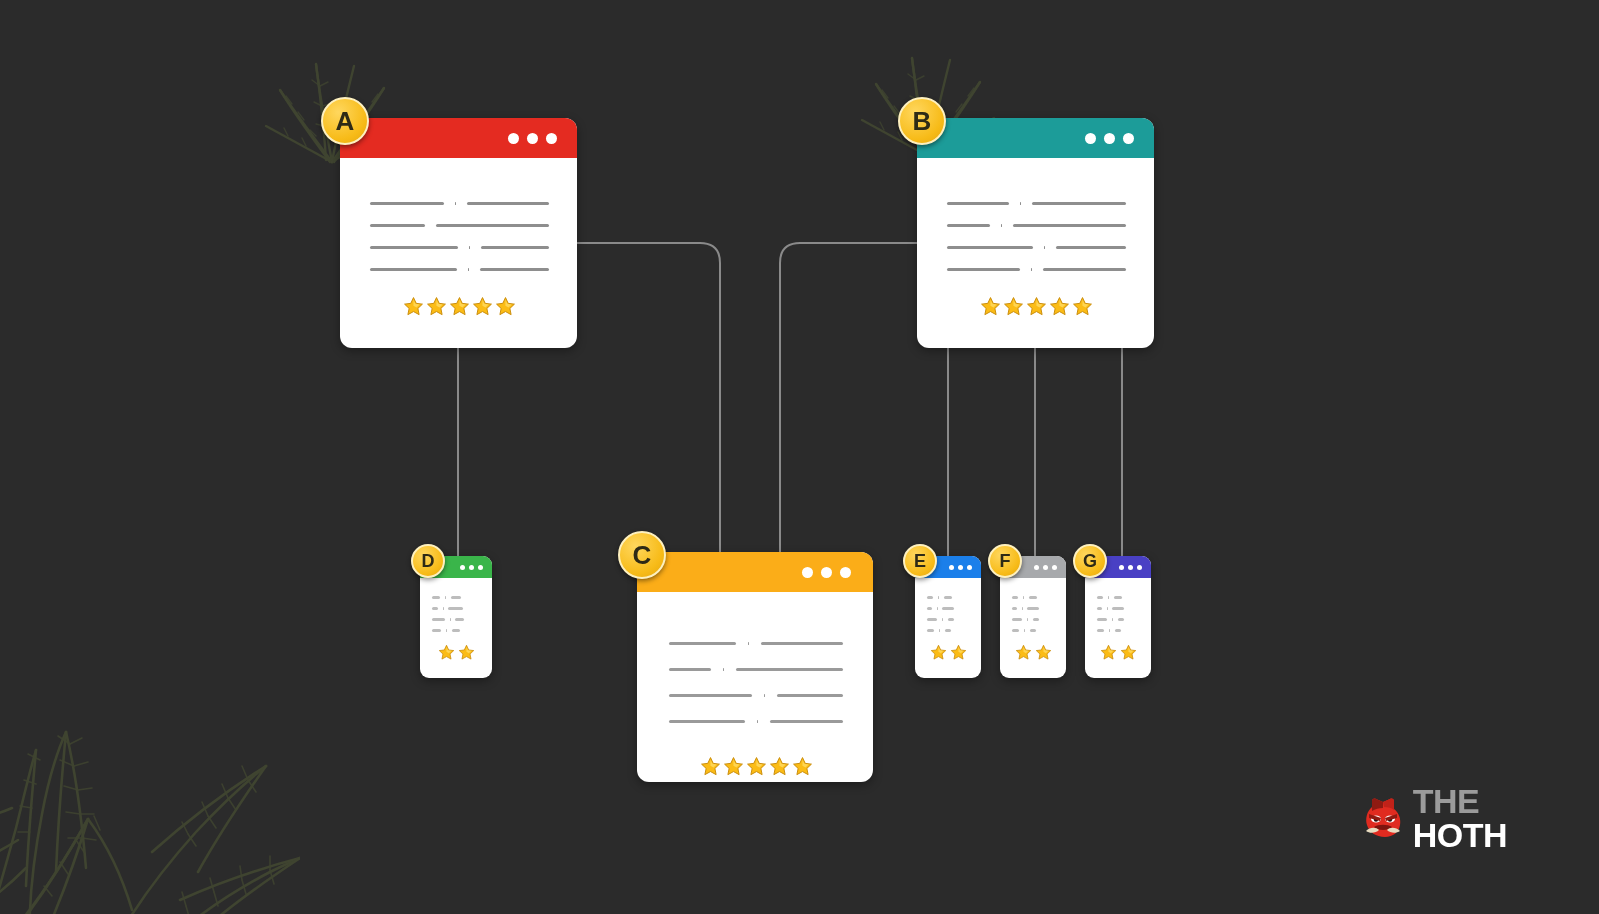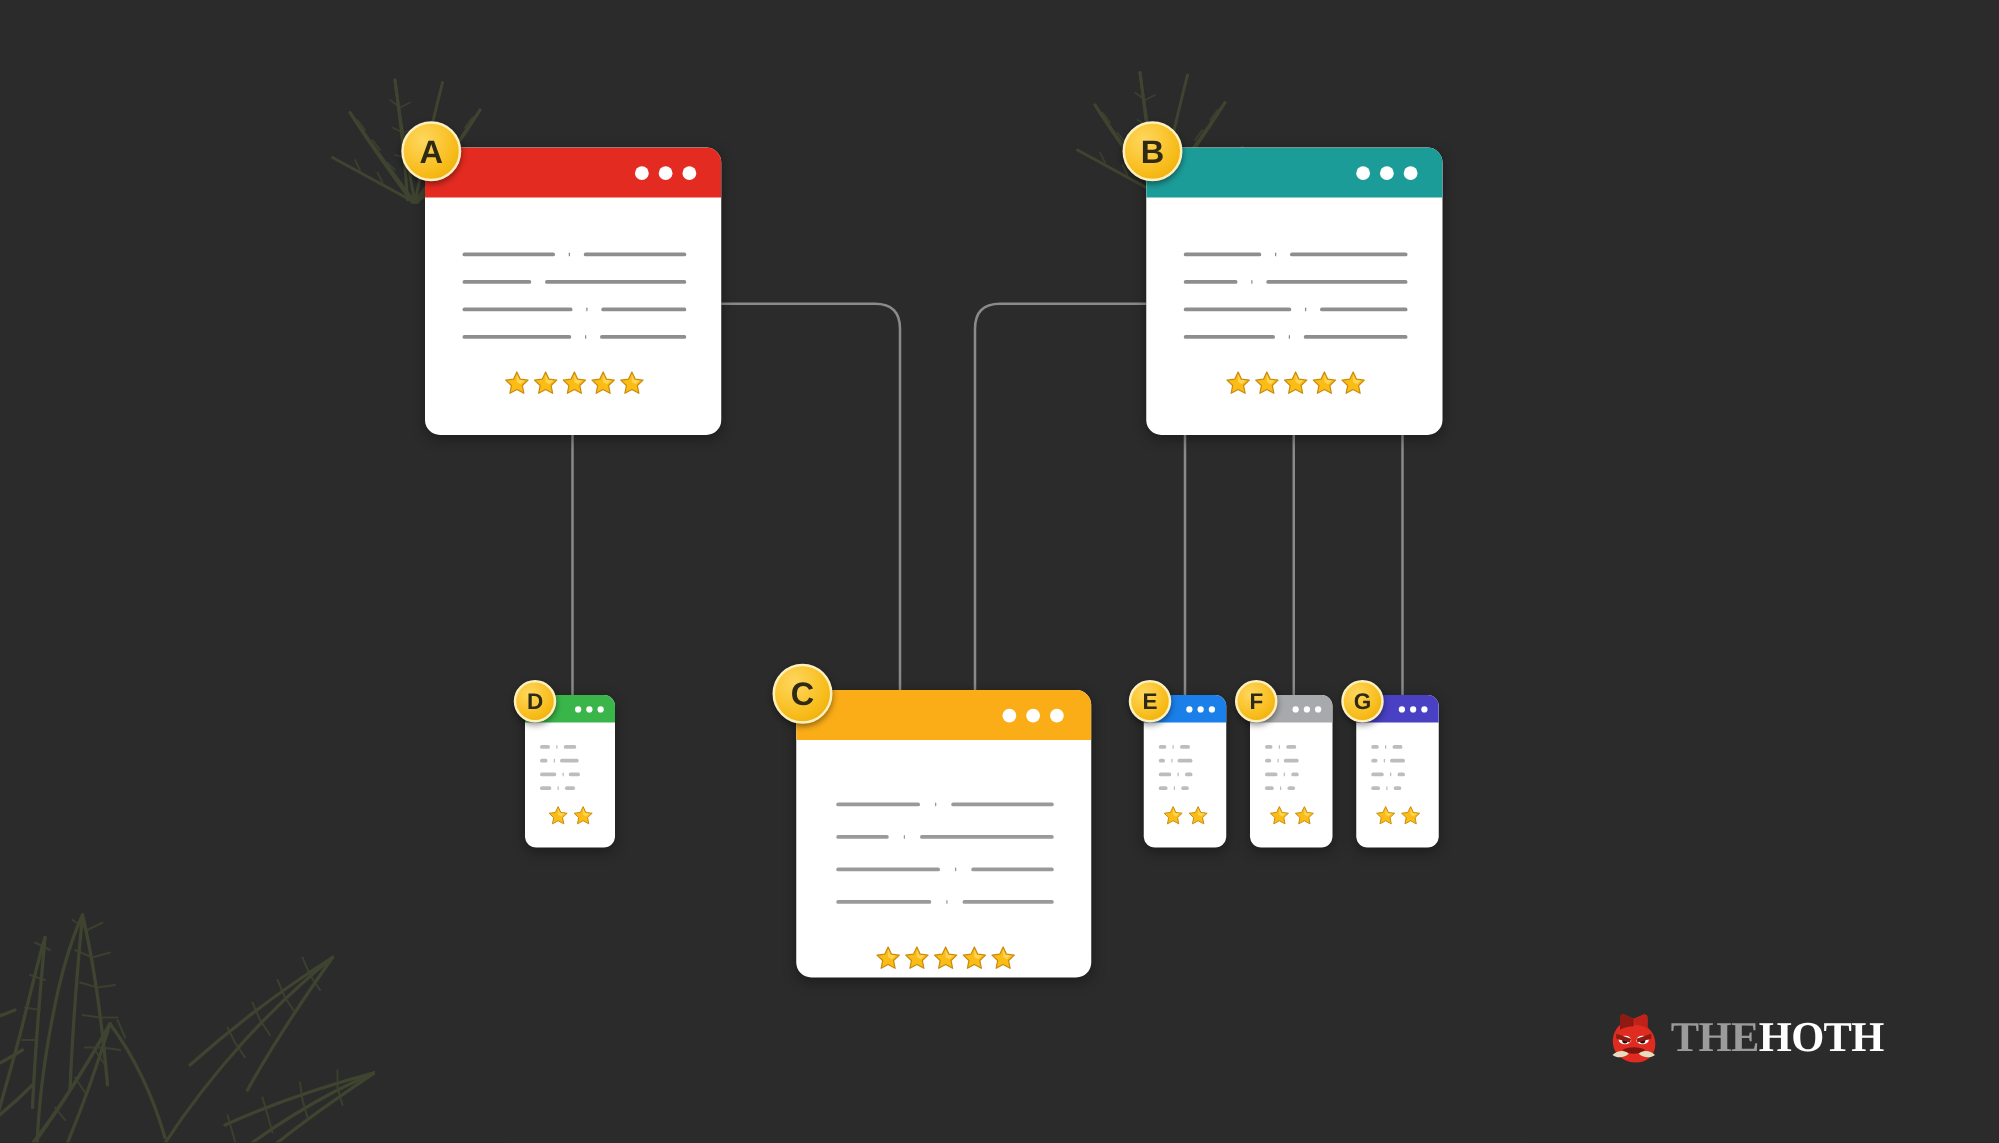--- a/index.html
+++ b/index.html
@@ -130,26 +130,27 @@
   #hoth-logo {
     position: absolute;
     right: 92px;
     bottom: 62px;
     display: flex;
     align-items: center;
     gap: 10px;
     z-index: 40;
   }
   #hoth-wordmark {
-    font-family: Liberation Serif, serif;
+    font-family: Liberation Sans, sans-serif;
     font-weight: bold;
     font-size: 34px;
     letter-spacing: -0.5px;
     line-height: 1;
     display: flex;
+    flex-direction: column;
   }
   .wm-the  { color: #9b9b9b; }
   .wm-hoth { color: #ffffff; }
 </style>
 </head>
 <body>
 
 <div id="stage">
 
   <svg class="leaf" id="leaf-bottom-left" width="330" height="340" viewBox="0 0 330 340">

